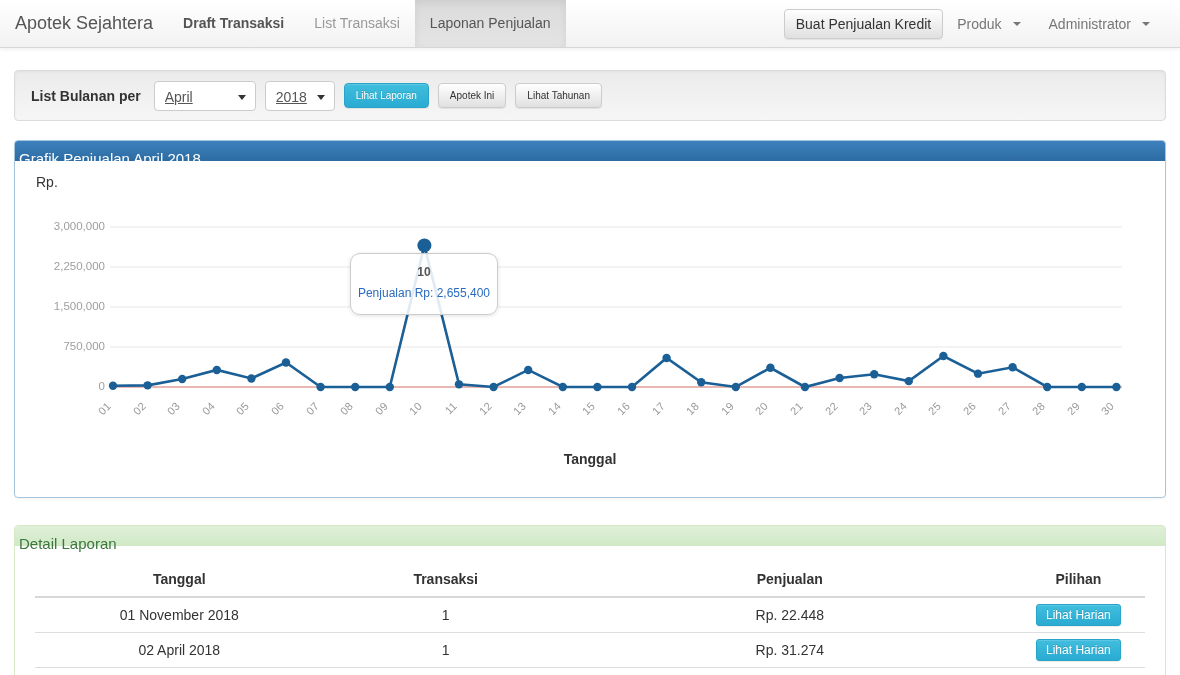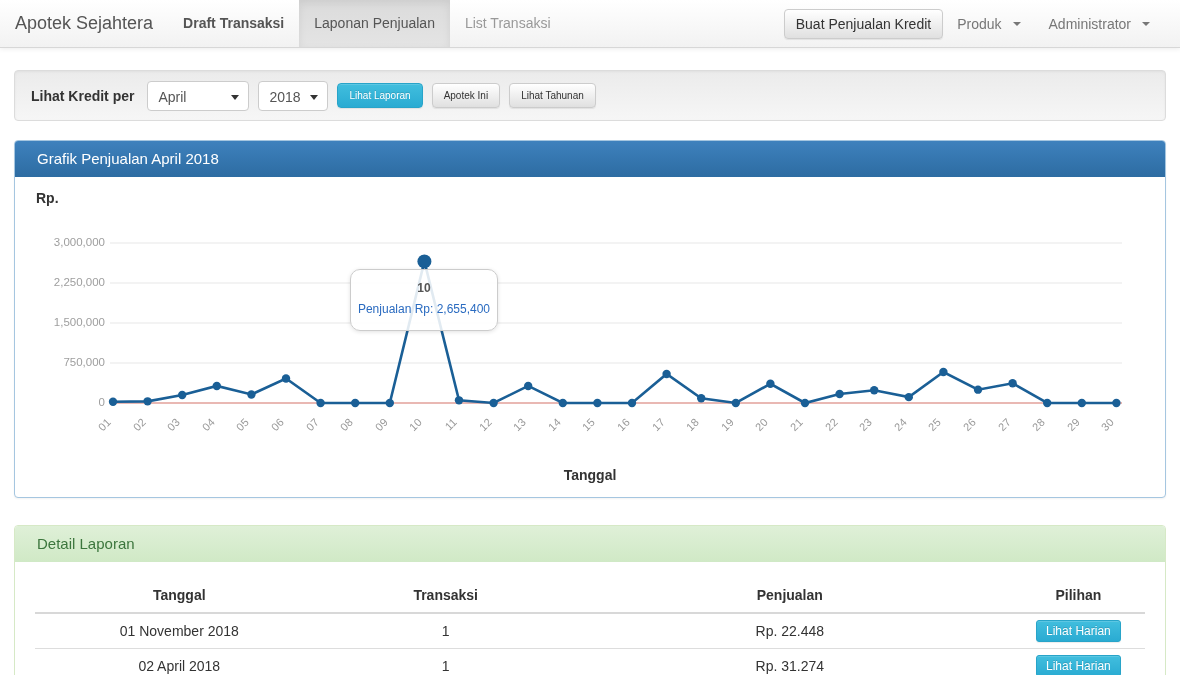--- a/index.html
+++ b/index.html
@@ -44,36 +44,36 @@
     display:flex; align-items:center; padding:0 16px; gap:9px;
   }
   .well-label { font-weight:bold; font-size:14px; color:#333; margin-right:4px; }
   .select-wrap { position:relative; background:#fff; border:1px solid #ccc; border-radius:4px; height:30px; display:flex; align-items:center; }
   .select-wrap::after {
     content:""; position:absolute; right:9px; top:13px; pointer-events:none;
     border-left:4px solid transparent; border-right:4px solid transparent; border-top:5px solid #333;
   }
   .select-wrap select {
     appearance:none; -webkit-appearance:none; border:none; outline:none; background:transparent;
-    font-size:14px; color:#555; height:28px; padding:3px 24px 0 10px; font-family:inherit; cursor:pointer;
+    font-size:14px; color:#555; height:28px; padding:3px 24px 0 10px; font-family:inherit; cursor:pointer;text-decoration:underline;
   }
   .w-month select { width:100px; } .w-year select { width:68px; }
   .btn-info {
     background:linear-gradient(to bottom,#41bede 0%,#2aabd2 100%);
     border:1px solid #28a4c9; color:#fff; text-shadow:0 -1px 0 rgba(0,0,0,.15);
   }
   .btn-f { padding:6px 11px; font-size:10px; }
   
   .panel { position:absolute; left:14px; width:1152px; background:#fff; border-radius:4px; }
   .panel-chart { top:140px; height:358px; border:1px solid #a5c6e0; box-shadow:0 1px 2px rgba(0,0,0,.05); }
-  .panel-heading { height:36px; line-height:35px; font-size:15px; padding-left:22px; border-radius:3px 3px 0 0; }
+  .panel-heading { height:20px; line-height:35px; font-size:15px; padding-left:4px; border-radius:3px 3px 0 0; }
   .heading-primary { background:linear-gradient(to bottom,#3e81bd 0%,#2d6ca2 100%); color:#fff; }
   .chart-body { position:relative; height:320px; }
   .chart-body svg { position:absolute; left:0; top:0; }
-  .y-unit { position:absolute; left:21px; top:13px; font-weight:bold; font-size:14px; color:#333; }
+  .y-unit { position:absolute; left:21px; top:13px; font-weight:normal; font-size:14px; color:#333; }
   .y-tick { position:absolute; left:14px; width:76px; text-align:right; font-size:11.5px; color:#9e9e9e; }
   .x-tick {
     position:absolute; top:237px; width:26px; height:13px; text-align:right;
     font-size:11px; color:#999; transform:rotate(-45deg); transform-origin:100% 50%;
   }
   .x-title { position:absolute; left:0; right:0; top:290px; text-align:center; font-weight:bold; font-size:14px; color:#333; }
   .chart-tooltip {
     position:absolute; left:335px; top:92px; width:148px; height:62px; z-index:5;
     background:rgba(255,255,255,.87); border:1px solid #ccc; border-radius:10px;
     box-shadow:0 1px 4px rgba(0,0,0,.12); text-align:center;
@@ -88,37 +88,37 @@
   table.report th { font-weight:bold; text-align:center; padding:8px 8px 9px; border-bottom:2px solid #d8d8d8; }
   table.report td { text-align:center; padding:6px 8px; border-bottom:1px solid #ddd; height:33px; }
   .btn-xs { padding:3px 9px; font-size:12px; border-radius:3px; }
 </style>
 </head>
 <body>
 
 <div class="navbar">
   <a class="brand">Apotek Sejahtera</a>
   <div class="nav-item emph">Draft Transaksi</div>
+  <div class="nav-item dim">List Transaksi</div>
   <div class="nav-item active">Laponan Penjualan</div>
-  <div class="nav-item dim">List Transaksi</div>
   <div class="nav-right">
     <button class="btn">Buat Penjualan Kredit</button>
     <div class="nav-dd">
       <span>Produk</span>
       <span class="caret"></span>
     </div>
     <div class="nav-dd">
       <span>Administrator</span>
       <span class="caret"></span>
     </div>
   </div>
 </div>
 
 <div class="well">
-  <span class="well-label">Lihat Kredit per</span>
+  <span class="well-label">List Bulanan per</span>
   <span class="select-wrap w-month">
     <select id="month-select"><option>April</option></select>
   </span>
   <span class="select-wrap w-year">
     <select id="year-select"><option>2018</option></select>
   </span>
   <button class="btn btn-info btn-f">Lihat Laporan</button>
   <button class="btn btn-f">Apotek Ini</button>
   <button class="btn btn-f">Lihat Tahunan</button>
 </div>

